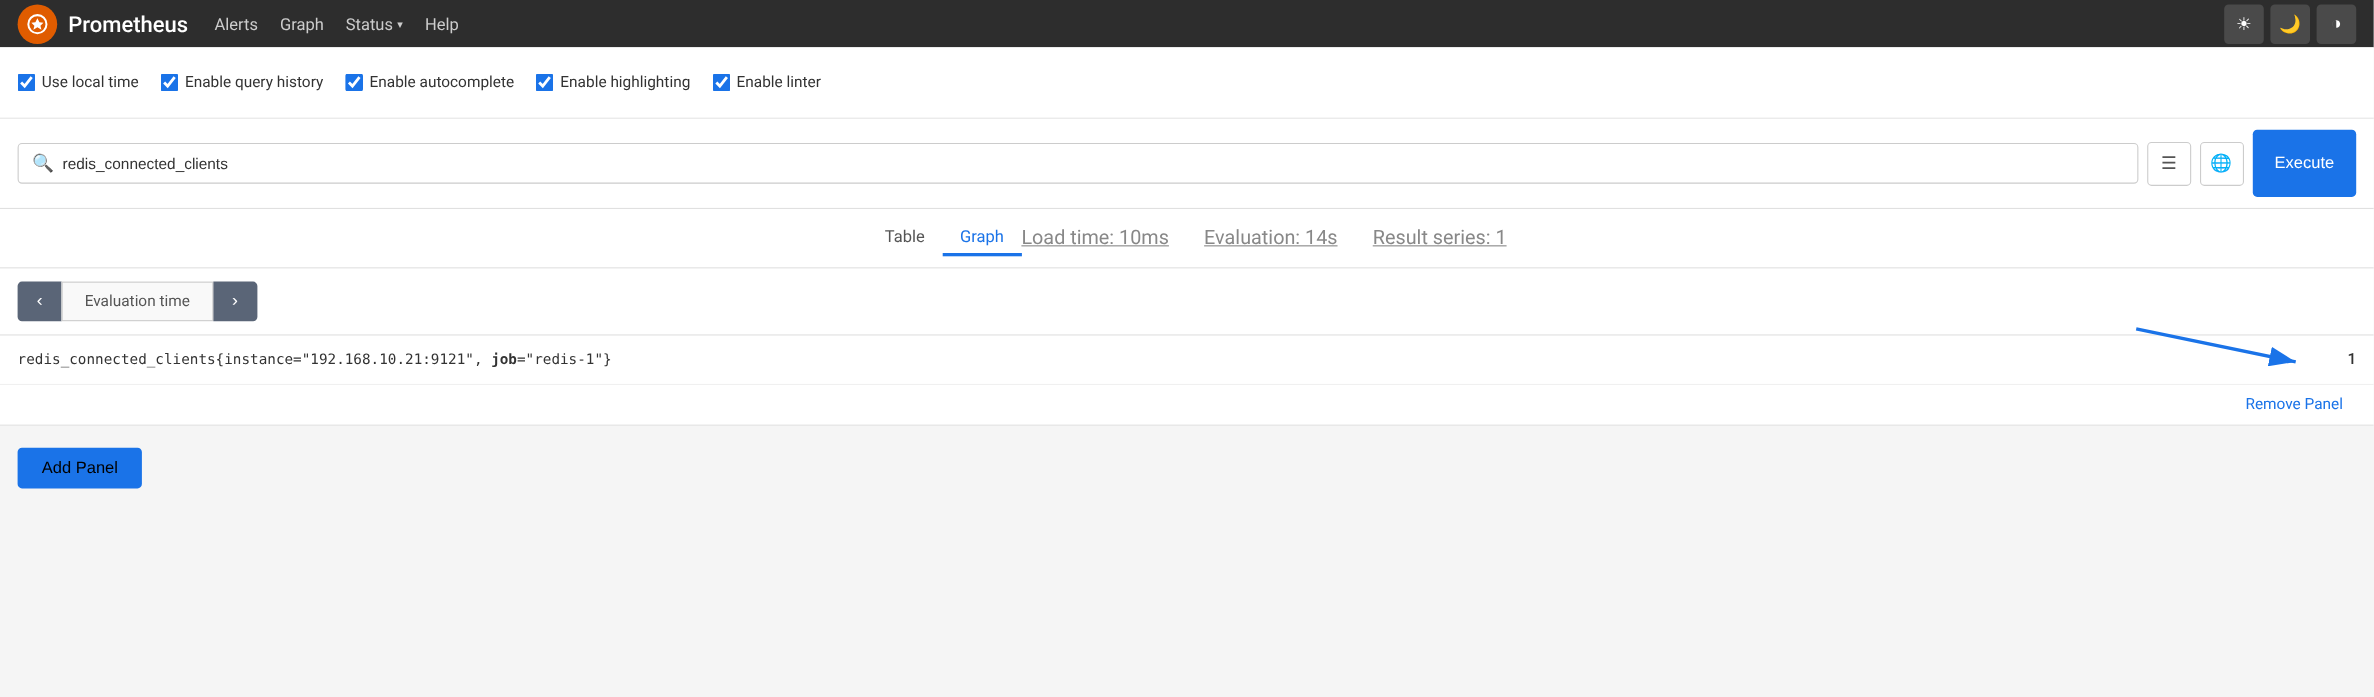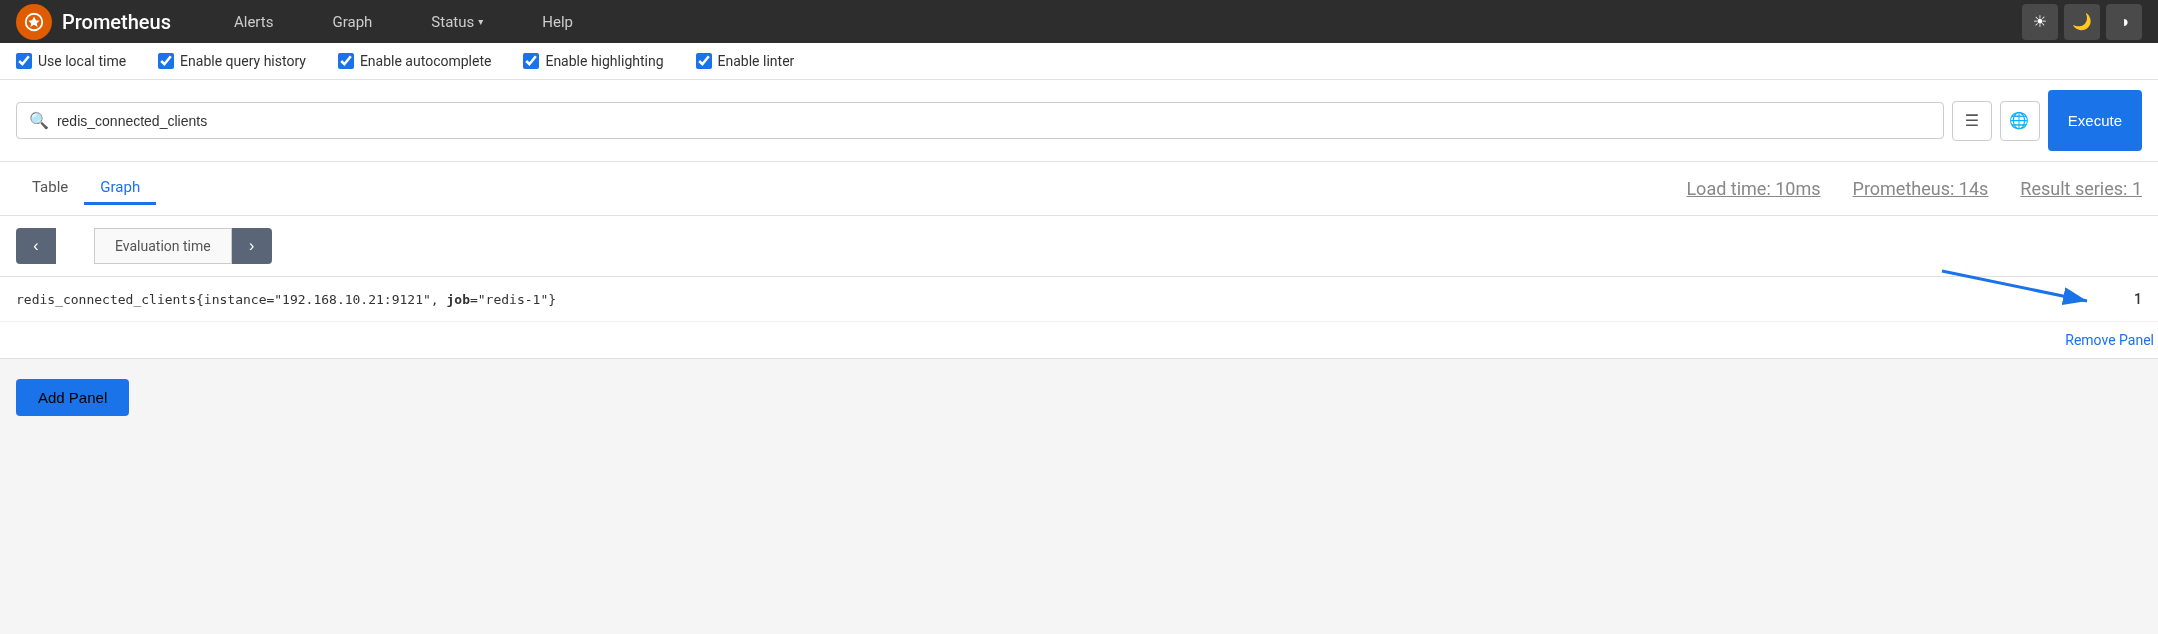--- a/index.html
+++ b/index.html
@@ -45,21 +45,20 @@
     .nav-links {
       display: flex;
       align-items: center;
       gap: 20px;
     }
     .nav-link {
       color: #ccc;
       text-decoration: none;
       font-size: 15px;
       cursor: pointer;
-      margin-left: 39px;
     }
     .nav-link-dropdown {
       display: flex;
       align-items: center;
       gap: 4px;
     }
     .navbar-right {
       display: flex;
       align-items: center;
       gap: 6px;
@@ -74,24 +73,24 @@
       align-items: center;
       justify-content: center;
       cursor: pointer;
       color: #fff;
       font-size: 16px;
     }
 
     
     .toolbar {
       background: #fff;
-      padding: 10px 16px;
-      display: flex;
-      align-items: center;
-      gap: 32px;
+      padding: 24px 16px;
+      display: flex;
+      align-items: center;
+      gap: 20px;
       border-bottom: 1px solid #e0e0e0;
     }
     .checkbox-item {
       display: flex;
       align-items: center;
       gap: 6px;
       cursor: pointer;
     }
     .checkbox-item input[type="checkbox"] {
       width: 16px;
@@ -163,21 +162,21 @@
 
     
     .panel {
       background: #fff;
       margin: 0;
       border-bottom: 1px solid #e0e0e0;
     }
     .panel-header {
       display: flex;
       align-items: center;
-      justify-content: space-between;
+      justify-content: center;
       padding: 10px 16px;
       border-bottom: 1px solid #e0e0e0;
     }
     .tab-group {
       display: flex;
       gap: 0;
     }
     .tab {
       padding: 6px 16px;
       cursor: pointer;
@@ -224,21 +223,20 @@
     }
     .eval-time-label {
       border: 1px solid #ccc;
       padding: 6px 20px;
       font-size: 14px;
       color: #555;
       background: #f9f9f9;
       height: 36px;
       display: flex;
       align-items: center;
-      margin-left: 38px;
     }
 
     
     .result-area {
       padding: 0;
       border-top: 1px solid #e0e0e0;
     }
     .result-row {
       display: flex;
       align-items: center;
@@ -259,21 +257,21 @@
       font-size: 14px;
       color: #333;
       font-weight: 500;
       margin-left: 8px;
     }
 
     
     .panel-footer {
       display: flex;
       justify-content: flex-end;
-      padding: 10px 4px;
+      padding: 10px 28px;
     }
     .remove-link {
       color: #1a73e8;
       font-size: 14px;
       cursor: pointer;
       text-decoration: none;
     }
 
     
     .add-panel-area {
@@ -359,21 +357,21 @@
 </div>
 
 <div class="panel">
   <div class="panel-header">
     <div class="tab-group">
       <a class="tab">Table</a>
       <a class="tab active">Graph</a>
     </div>
     <div class="panel-meta">
       <span>Load time: 10ms</span>
-      <span>Prometheus: 14s</span>
+      <span>Evaluation: 14s</span>
       <span>Result series: 1</span>
     </div>
   </div>
 
   <div class="table-controls">
     <button class="eval-btn">
       <span>‹</span>
     </button>
     <div class="eval-time-label">Evaluation time</div>
     <button class="eval-btn">

